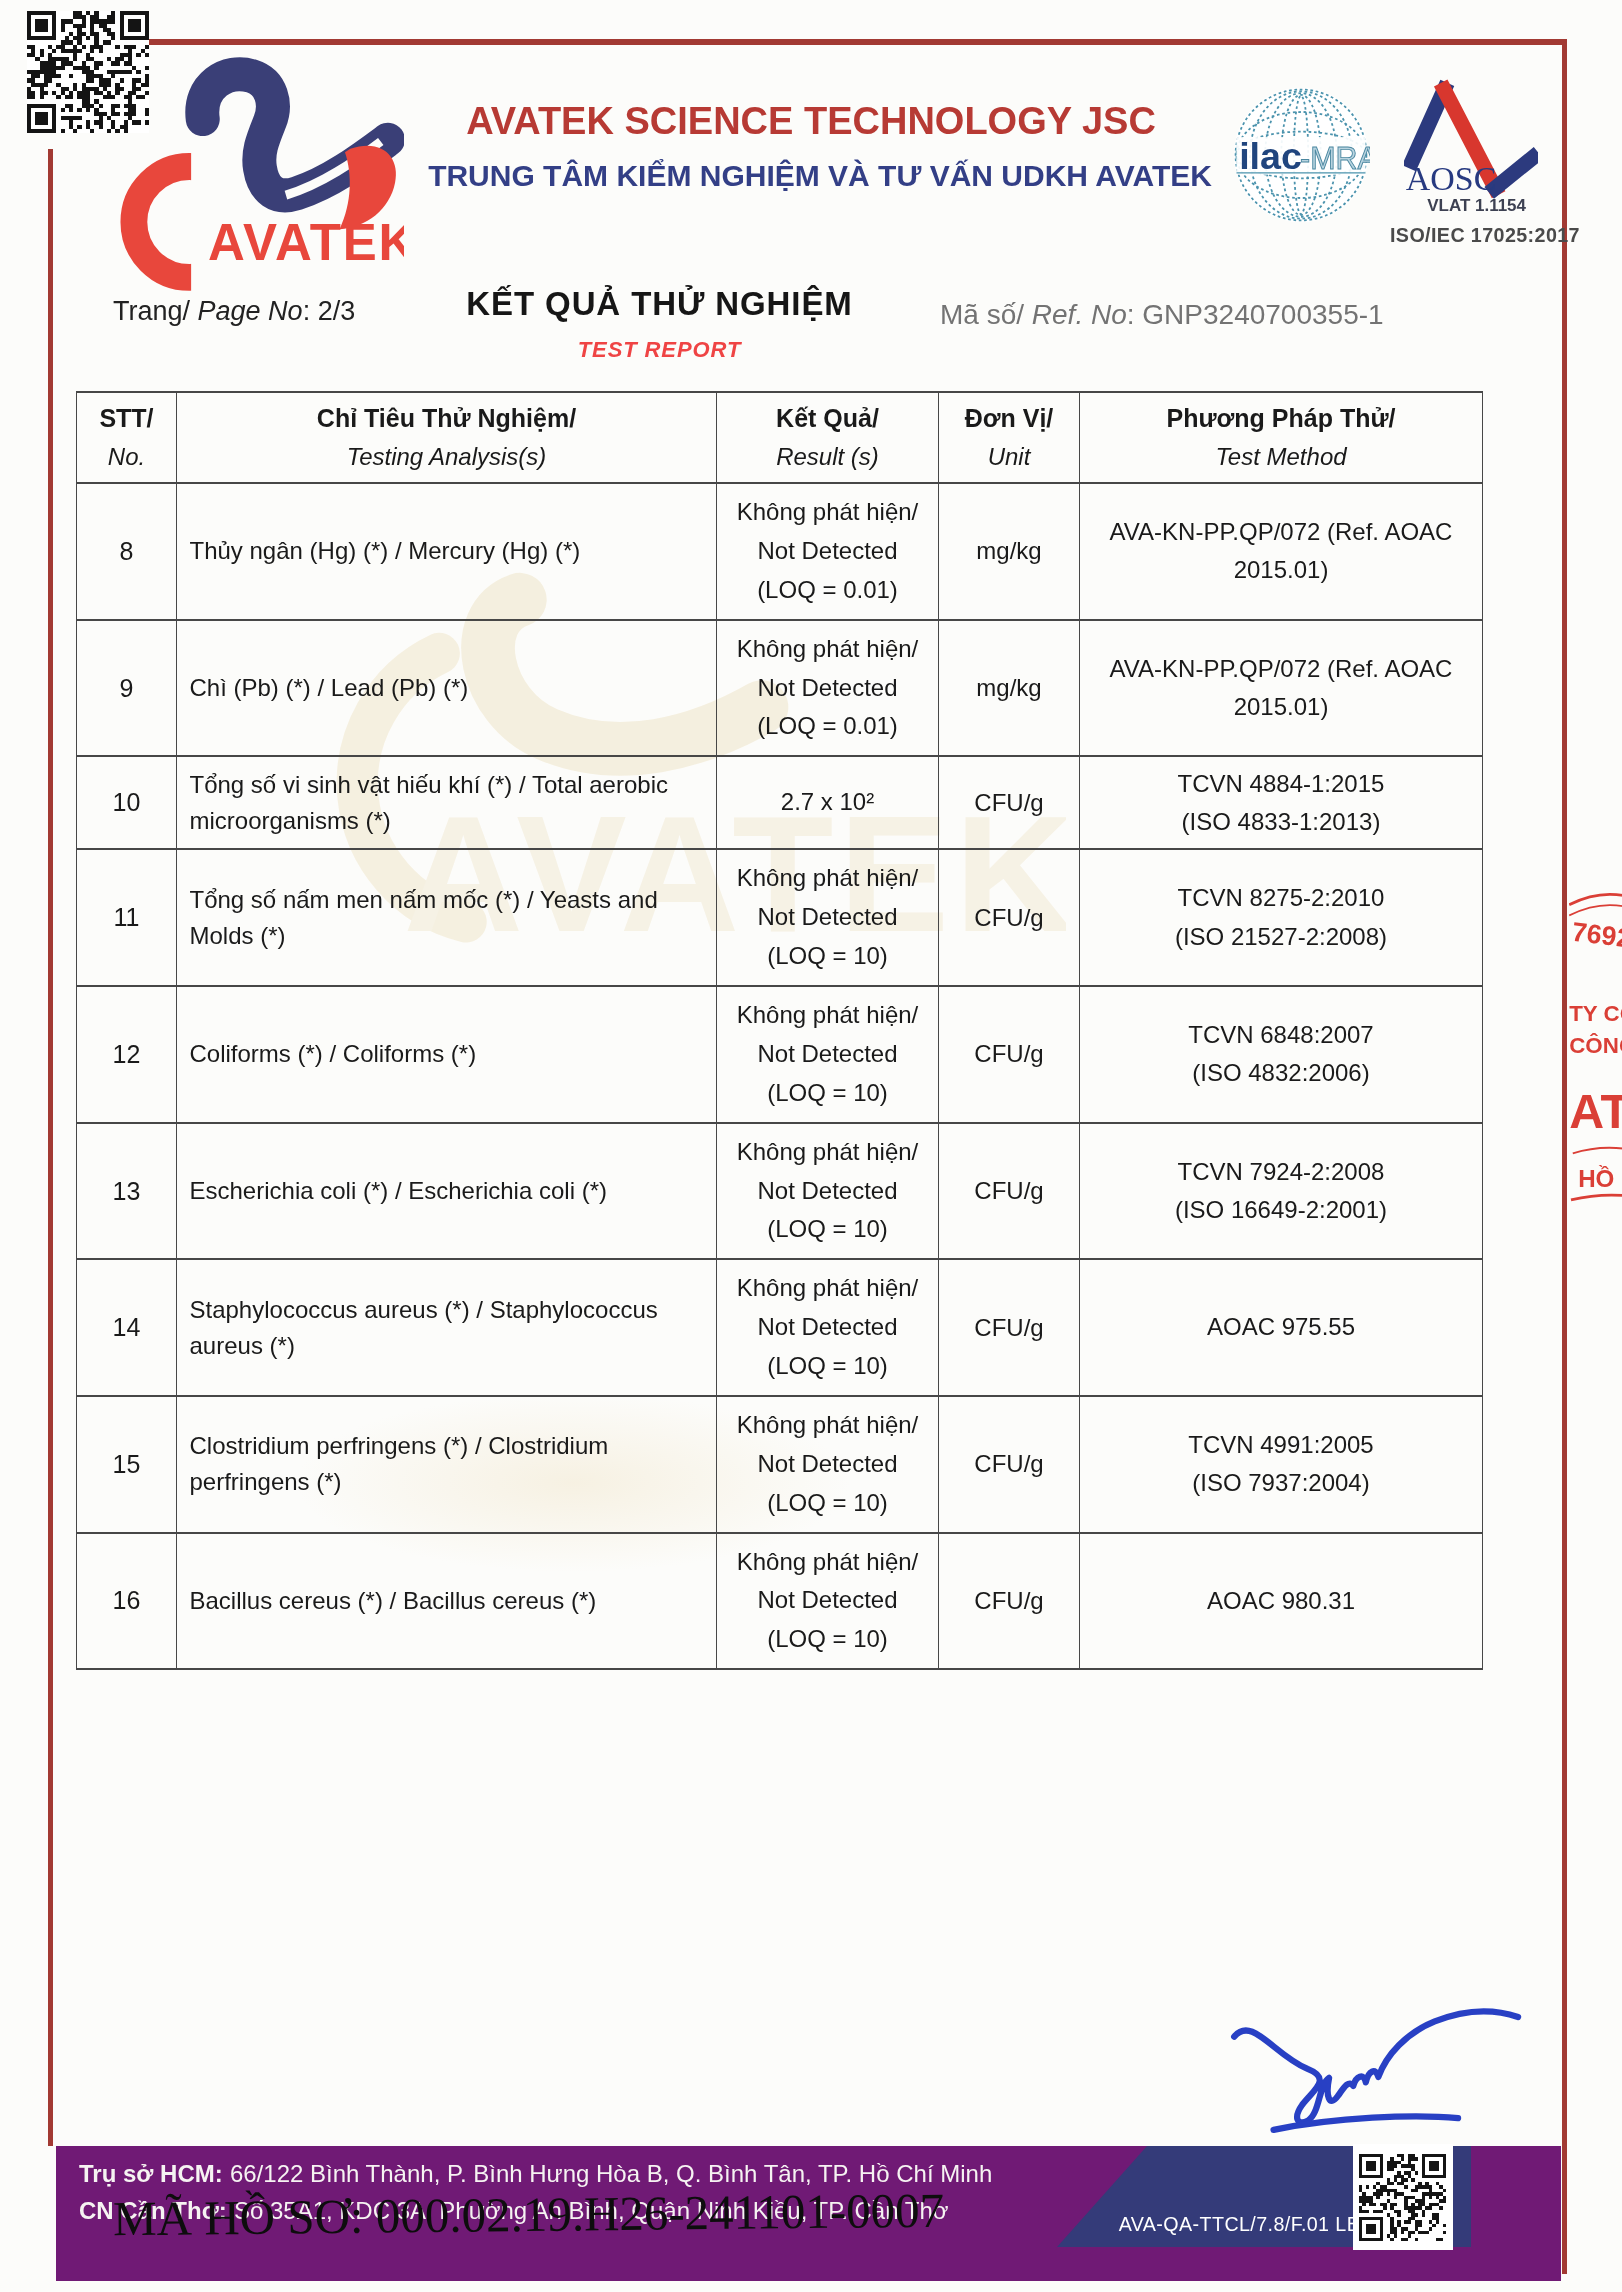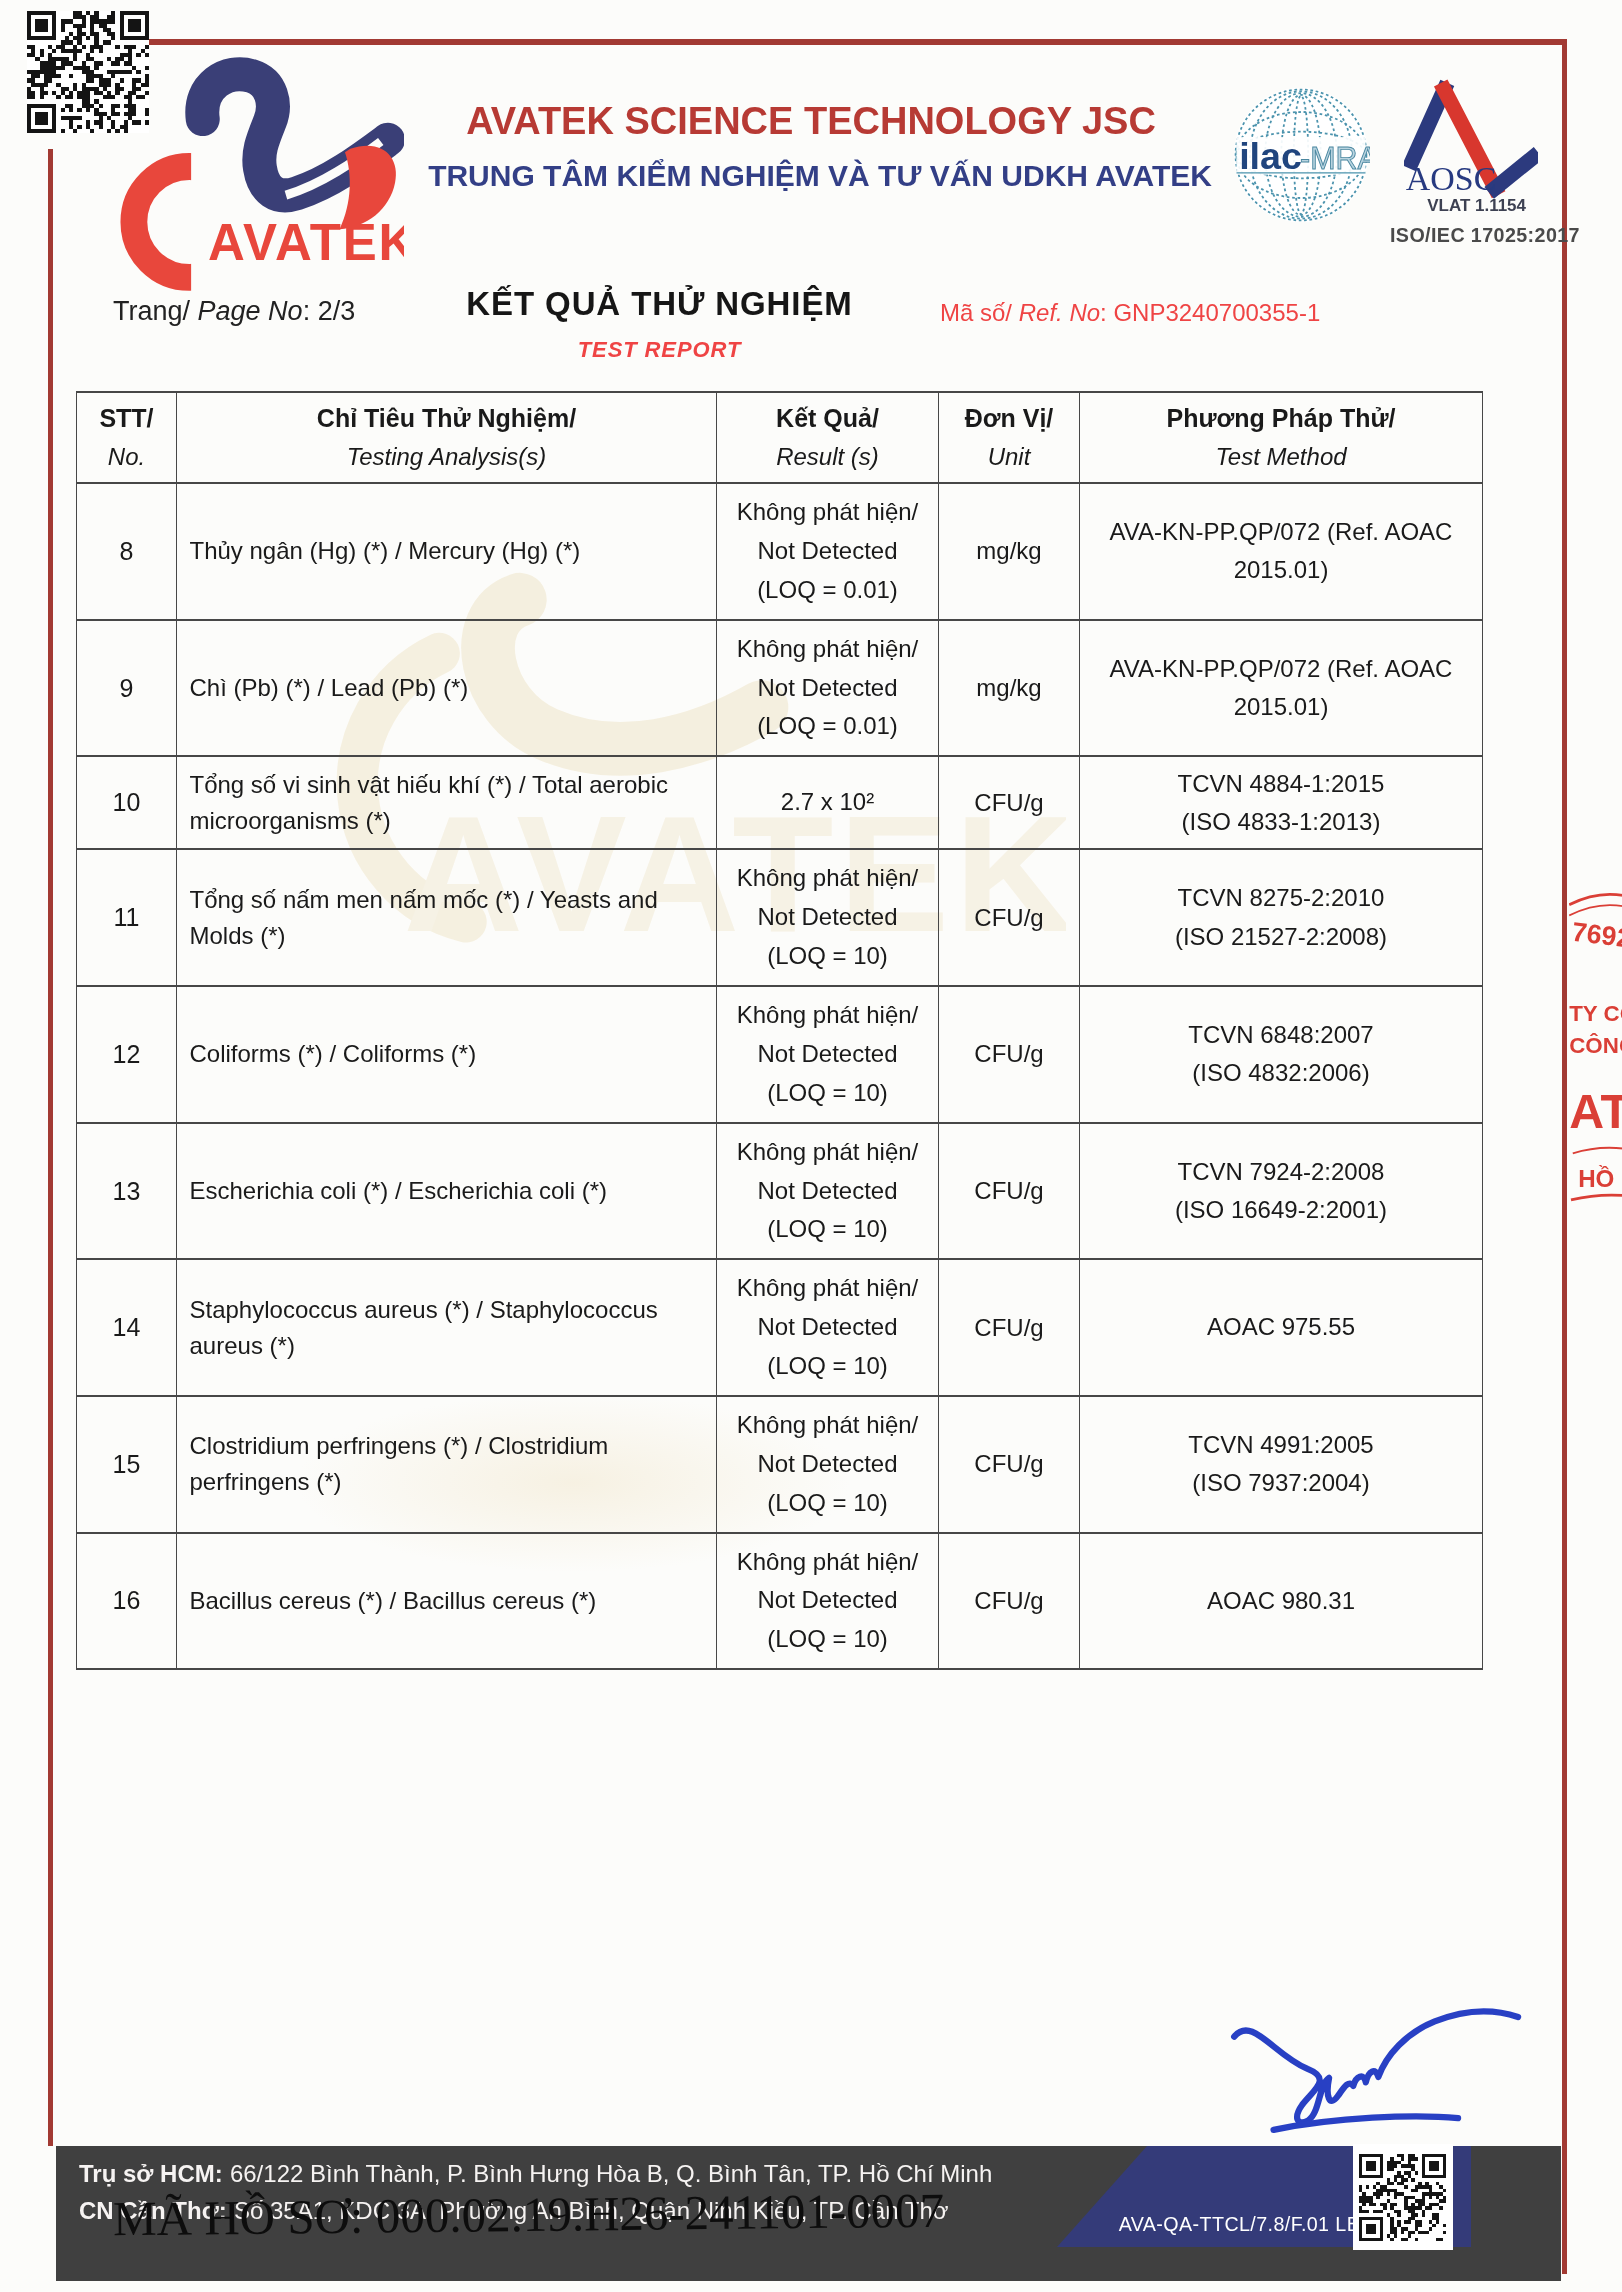--- a/index.html
+++ b/index.html
@@ -31,21 +31,21 @@
   }
   .ilac-svg{position:absolute;left:1232px;top:86px;width:138px;height:138px;z-index:3;}
   .aosc-svg{position:absolute;left:1404px;top:79px;width:134px;height:136px;z-index:3;}
   .iso-label{position:absolute;left:1390px;top:224px;font-size:19.7px;font-weight:bold;color:#4a4a4a;z-index:3;letter-spacing:0.4px;}
 
   .page-no{position:absolute;left:113px;top:296px;font-size:27px;color:#222;z-index:3;}
   .title-vi{position:absolute;left:391px;top:285px;width:537px;text-align:center;
     font-size:33px;font-weight:bold;letter-spacing:0.9px;color:#161616;z-index:3;}
   .title-en{position:absolute;left:391px;top:337px;width:537px;text-align:center;
     font-size:22px;font-weight:bold;font-style:italic;letter-spacing:0.9px;color:#ef4444;z-index:3;}
-  .ref-no{position:absolute;left:940px;top:299px;font-size:24px;color:#ef4444;z-index:3;white-space:nowrap;}
+  .ref-no{position:absolute;left:940px;top:299px;font-size:28px;color:#737373;z-index:3;white-space:nowrap;}
   .it{font-style:italic;}
 
   
   .wm-svg{position:absolute;left:278px;top:546px;width:788px;height:537px;opacity:.55;z-index:1;}
   .wm-blob{position:absolute;left:296px;top:1393px;width:555px;height:179px;z-index:1;
     background:radial-gradient(closest-side,rgba(241,230,203,.5),rgba(241,230,203,0));}
 
   
   table.results{
     position:absolute;left:76px;top:391px;width:1406px;z-index:2;
@@ -68,21 +68,21 @@
 
   
   .stamp-svg{position:absolute;left:1569px;top:885px;width:63px;height:322px;z-index:4;opacity:.95;}
 
   
   .sig-svg{position:absolute;left:1227px;top:1990px;width:300px;height:148px;z-index:4;}
 
   
   .footer{
     position:absolute;left:56px;top:2146px;width:1505px;height:135px;
-    background:#404040;z-index:5;
+    background:#701a75;z-index:5;
   }
   .addresses{position:absolute;left:23px;top:9px;color:#f6f3f2;font-size:24px;line-height:37px;z-index:6;}
   .addr-label{font-weight:bold;margin-right:7.2px;}
   .form-plate{
     position:absolute;left:1001px;top:0;width:414px;height:101px;background:#343b79;
     clip-path:polygon(90px 0,100% 0,100% 100%,0 100%);
     display:flex;align-items:flex-end;justify-content:center;z-index:6;
   }
   .form-plate span{color:#ffffff;font-size:19.7px;padding-bottom:10.7px;letter-spacing:0.4px;}
   .footer-qr-box{

